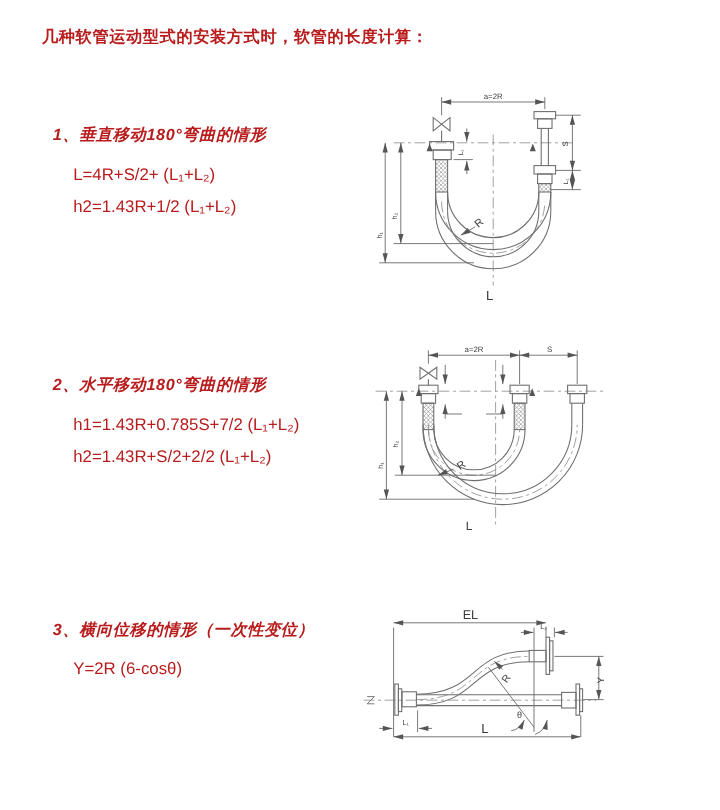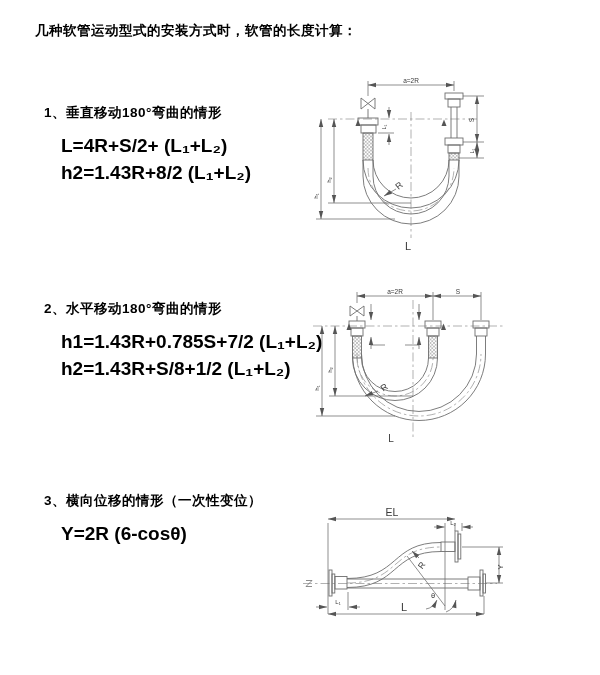--- a/index.html
+++ b/index.html
@@ -1,55 +1,55 @@
 <!DOCTYPE html>
 <html><head>
 <meta charset="utf-8">
 <style>
   html,body { margin:0; padding:0; background:#ffffff; }
   #page {
     position:relative; width:600px; height:675px; background:#ffffff;
-    font-family:"Liberation Sans", sans-serif; color:#000000; overflow:hidden;
+    font-family:"Liberation Sans", sans-serif; color:#b91c1c; overflow:hidden;
   }
   .title {
     position:absolute; left:35px; top:22px;
     font-size:13.5px; font-weight:700; letter-spacing:0.5px;
   }
   .section { position:absolute; left:44px; }
-  .section .heading { font-size:13.5px; font-weight:700; margin:0 0 10px 0; letter-spacing:0.5px; }
-  .section .formula { font-size:19px; font-weight:700; margin:0 0 0 17px; line-height:27px; white-space:pre; }
+  .section .heading { font-size:13.5px; font-weight:700; margin:0 0 10px 0; letter-spacing:0.5px;font-style:italic; }
+  .section .formula { font-size:14px; font-weight:400; margin:0 0 0 17px; line-height:27px; white-space:pre; }
   #sec1 { top:104px; }
-  #sec2 { top:300px; }
-  #sec3 { top:492px; }
+  #sec2 { top:312px; }
+  #sec3 { top:516px; }
   .diagram { position:absolute; }
   #dia1 { left:310px; top:72px; }
   #dia2 { left:310px; top:283px; }
   #dia3 { left:298px; top:498px; }
   svg .geo { stroke:#6e6e6e; stroke-width:0.9; fill:none; }
   svg .dim { stroke:#5f5f5f; stroke-width:0.7; fill:none; }
   svg .cl  { stroke:#8f8f8f; stroke-width:0.7; fill:none; stroke-dasharray:9 3 2.5 3; }
   svg text { fill:#3a3a3a; font-family:"Liberation Sans", sans-serif; }
 </style>
 </head>
 <body>
 
 <div id="page">
 
   <div class="title">几种软管运动型式的安装方式时，软管的长度计算：</div>
 
   <div class="section" id="sec1">
     <div class="heading">1、垂直移动180°弯曲的情形</div>
     <div class="formula">L=4R+S/2+ (L₁+L₂)</div>
-    <div class="formula">h2=1.43R+8/2 (L₁+L₂)</div>
+    <div class="formula">h2=1.43R+1/2 (L₁+L₂)</div>
   </div>
 
   <div class="section" id="sec2">
     <div class="heading">2、水平移动180°弯曲的情形</div>
     <div class="formula">h1=1.43R+0.785S+7/2 (L₁+L₂)</div>
-    <div class="formula">h2=1.43R+S/8+1/2 (L₁+L₂)</div>
+    <div class="formula">h2=1.43R+S/2+2/2 (L₁+L₂)</div>
   </div>
 
   <div class="section" id="sec3">
     <div class="heading">3、横向位移的情形（一次性变位）</div>
     <div class="formula">Y=2R (6-cosθ)</div>
   </div>
 
   <svg id="dia1" class="diagram" width="290" height="185" viewBox="310 72 290 185">
     <defs>
       <marker id="mE1" markerUnits="userSpaceOnUse" markerWidth="9" markerHeight="6" refX="8.5" refY="3" orient="auto">

